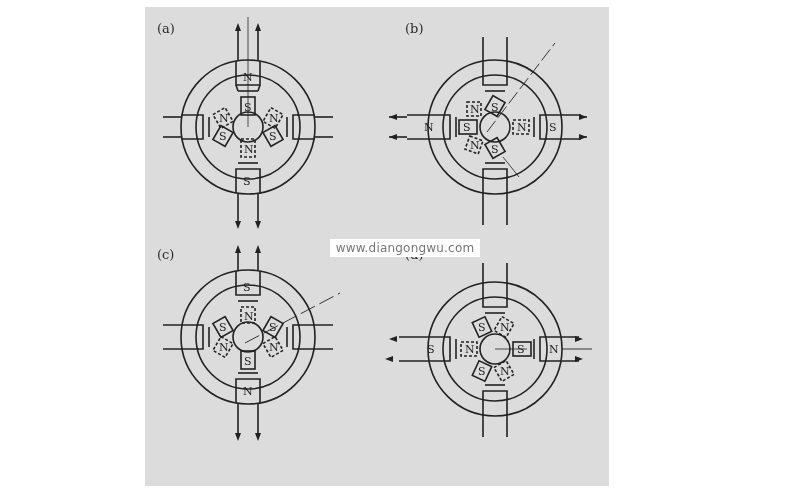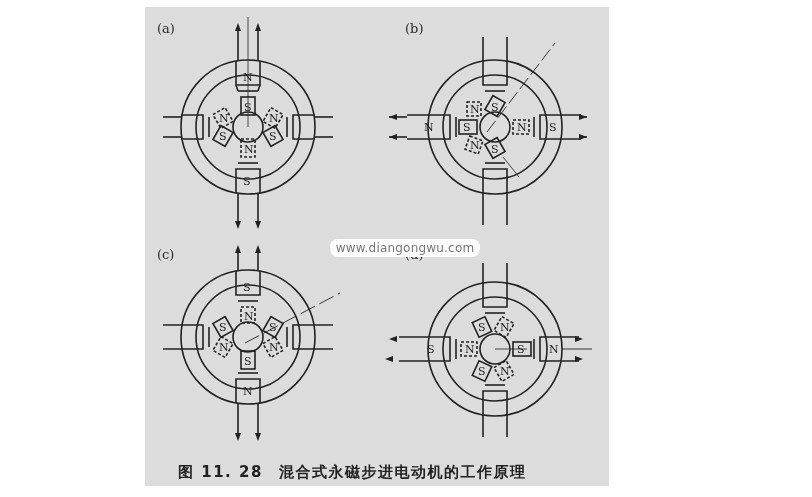--- a/index.html
+++ b/index.html
@@ -2,21 +2,21 @@
 <html><head>
 <meta charset="utf-8">
 <style>
   html, body { margin: 0; padding: 0; background: #ffffff; }
   body { width: 812px; height: 497px; position: relative; overflow: hidden; font-family: "DejaVu Serif", serif; }
   .scan { position: absolute; left: 145px; top: 7px; width: 464px; height: 479px; background: #dcdcdc; }
   .panel { position: absolute; width: 232px; height: 228px; }
   .panel svg { position: absolute; left: 0; top: 0; }
   .panel-label { position: absolute; font-family: "DejaVu Serif", serif; font-size: 13px; color: #2a2a2a; }
   .watermark { position: absolute; left: 330px; top: 239px; width: 150px; height: 18px; background: #ffffff;
-               font-family: "DejaVu Sans", sans-serif; font-size: 12px; color: #777; line-height: 18px; text-align: center; letter-spacing: 0.2px; border-radius: 8px; }
+               font-family: "DejaVu Sans", sans-serif; font-size: 12px; color: #777; line-height: 18px; text-align: center; letter-spacing: 0.2px; }
   .caption { position: absolute; left: 178px; top: 461px; font-family: "DejaVu Sans", sans-serif; font-weight: bold; font-size: 15px; color: #222; letter-spacing: 1.5px; white-space: nowrap; }
   .caption .num { margin-right: 16px; }
   svg text { font-family: "DejaVu Serif", serif; font-size: 11px; fill: #222; }
 </style>
 </head>
 <body>
 
 <div class="scan">
 
   <div class="panel" style="left:0; top:0;">
@@ -198,18 +198,15 @@
       <text x="172" y="116">N</text>
       <text x="140" y="116">S</text>
       <text x="88" y="116">N</text>
       <text x="101" y="94">S</text>
       <text x="101" y="138">S</text>
       <text x="123" y="94">N</text>
       <text x="123" y="138">N</text>
     </svg>
   </div>
 
-  <div class="caption" style="left:33px; top:456px;">
-    <span class="num">图 11. 28</span><span>混合式永磁步进电动机的工作原理</span>
-  </div>
 </div>
 
 <div class="watermark">www.diangongwu.com</div>
 
 </body></html>

